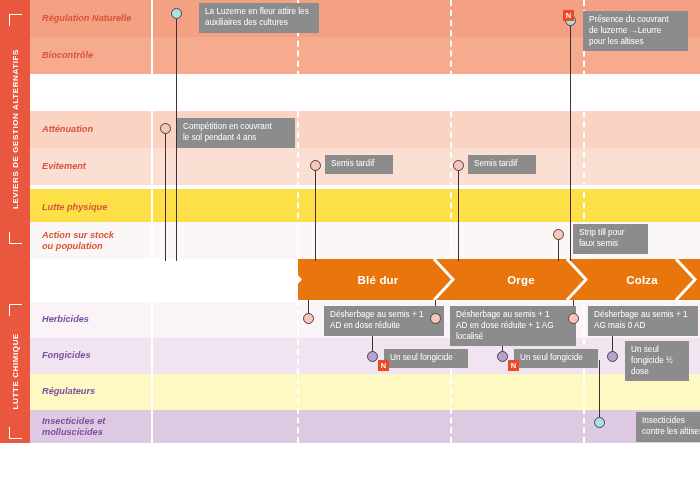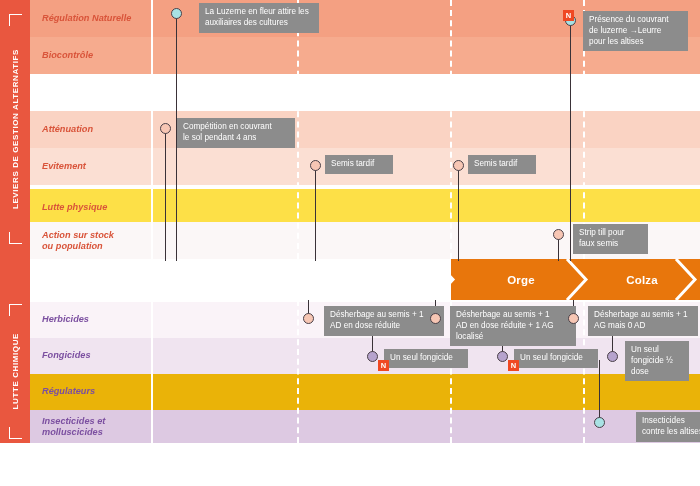--- a/index.html
+++ b/index.html
@@ -114,21 +114,21 @@
       <div class="row alt" style="top: 222px; height: 37px; background: rgb(251, 247, 247);">
         <div class="row-label">Action sur stock
 ou population</div>
       </div>
       <div class="row chem" style="top: 302px; height: 36px; background: rgb(250, 243, 248);">
         <div class="row-label">Herbicides</div>
       </div>
       <div class="row chem" style="top: 338px; height: 36px; background: rgb(240, 228, 240);">
         <div class="row-label">Fongicides</div>
       </div>
-      <div class="row chem" style="top: 374px; height: 36px; background: #eab308;">
+      <div class="row chem" style="top: 374px; height: 36px; background: #fef9c3;">
         <div class="row-label">Régulateurs</div>
       </div>
       <div class="row chem" style="top: 410px; height: 33px; background: rgb(221, 201, 226);">
         <div class="row-label">Insecticides et
 molluscicides</div>
       </div>
     </div>
 
   <div id="separators">
       <div class="vsolid" style="left: 151px; top: 0px; height: 259px;"></div>
@@ -139,20 +139,23 @@
       <div class="vdash" style="left: 450px; top: 300px; height: 143px;"></div>
       <div class="vdash" style="left: 583px; top: 0px; height: 259px;"></div>
       <div class="vdash" style="left: 583px; top: 300px; height: 143px;"></div>
     </div>
 
   <div class="cropband" id="cropband">
       <div class="chev" style="left: 127px;">
         <svg width="26" height="41" viewBox="0 0 26 41">
           <path d="M2 0 L21 20.5 L2 41" fill="none" stroke="#ffffff" stroke-width="3"></path>
         </svg>
+      </div>
+      <div class="crop" style="left: 146px; width: 160px;">
+        <span>Blé dur</span>
       </div>
       <div class="chev" style="left: 280px;">
         <svg width="26" height="41" viewBox="0 0 26 41">
           <path d="M2 0 L21 20.5 L2 41" fill="none" stroke="#ffffff" stroke-width="3"></path>
         </svg>
       </div>
       <div class="crop" style="left: 299px; width: 140px;">
         <span>Orge</span>
       </div>
       <div class="chev" style="left: 413px;">

